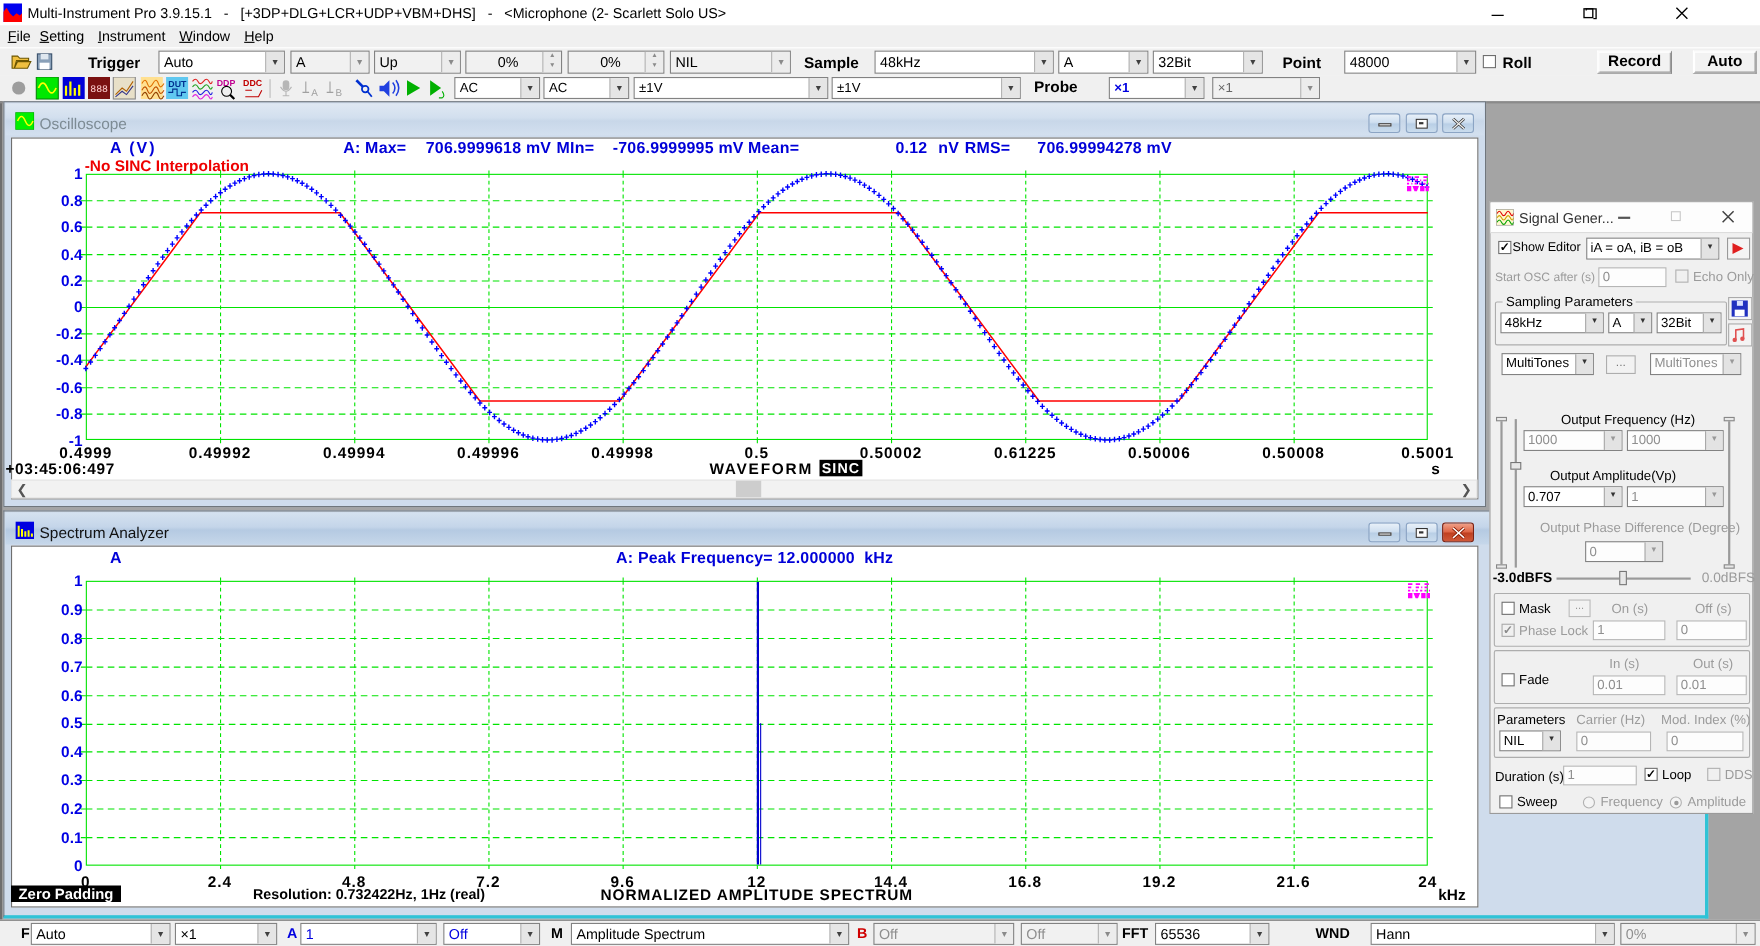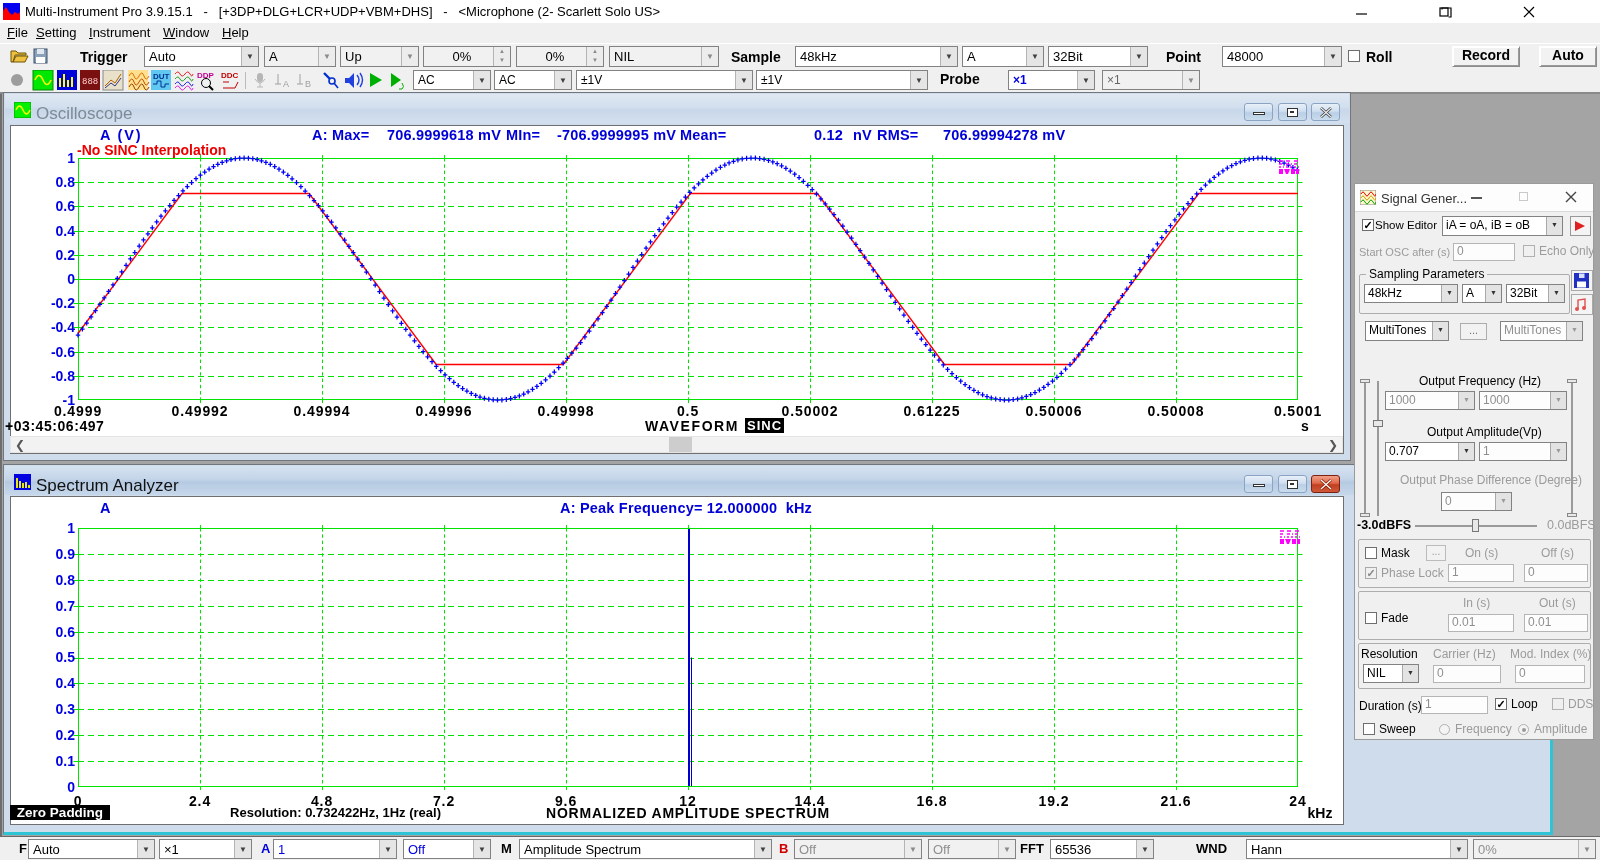--- a/index.html
+++ b/index.html
@@ -12,21 +12,21 @@
 #statusbar{position:absolute;left:0;top:836px;width:1600px;height:24px;background:#f0f0f0;border-top:1px solid #696969;}
 .combo{position:absolute;background:#fff;border:1px solid #828282;height:21px;font-size:13px;line-height:19px;padding-left:4px;color:#000;white-space:nowrap;overflow:hidden;}
 .combo .ar{position:absolute;right:0;top:0;bottom:0;width:17px;background:#e5e5e5;border-left:1px solid #b4b4b4;color:#404040;text-align:center;font-size:8px;line-height:19px;}
 .combo.dis{background:#f1f1f1;}
 .combo.dis .ar{color:#8a8a8a;background:#ececec;}
 .combo.gtext{color:#8f8f8f;}
 .lbl{position:absolute;font-weight:bold;font-size:14px;white-space:nowrap;}
 .btn{position:absolute;background:#f2f2f2;border:1px solid #8c8c8c;border-top-color:#fff;border-left-color:#fff;box-shadow:1px 1px 0 #fff inset, -1px -1px 0 #9a9a9a inset;text-align:center;font-weight:bold;font-size:14px;}
 .win{position:absolute;background:#cfdcec;border:1px solid #70767c;}
 .wtitle{position:absolute;left:1px;right:1px;top:1px;height:29px;
- background:linear-gradient(#dfe8f2,#d2dfee 45%,#c8d7e9 55%,#d3e0ef);font-size:17px;text-decoration:underline;}
+ background:linear-gradient(#dfe8f2,#d2dfee 45%,#c8d7e9 55%,#d3e0ef);font-size:14px;text-decoration:underline;}
 .wclient{position:absolute;background:#fff;border:1px solid #6f6f6f;}
 .capbtn{position:absolute;width:29px;height:18px;border:1px solid #8ba4c4;border-radius:3px;background:linear-gradient(#e8f0f8,#cfdff0 45%,#b9cfe6 55%,#cadced);}
 .yl{position:absolute;left:0px;width:64px;text-align:right;color:#0000e4;font-weight:bold;font-size:14px;}
 .xl{position:absolute;text-align:center;color:#000;font-weight:bold;font-size:14px;}
 .statb{color:#0000d8;font-weight:bold;font-size:14.5px;letter-spacing:0.2px;position:absolute;white-space:nowrap;}
 .ck{position:absolute;width:12px;height:12px;background:#fff;border:1px solid #6e6e6e;font-size:11px;line-height:11px;text-align:center;font-weight:bold;}
 .gb{position:absolute;border:1px solid #adadad;border-radius:2px;}
 .gbl{position:absolute;background:#f0f0f0;padding:0 3px;font-size:12px;}
 .sg-lbl{position:absolute;font-size:12px;color:#000;white-space:nowrap;}
 .sg-dis{color:#9b9b9b;}
@@ -453,21 +453,21 @@
   <div class="abs" style="left:22px;top:197px;width:2px;height:135px;background:#9a9a9a"></div>
   <div class="abs" style="left:18px;top:236px;width:10px;height:7px;background:#e8e8e8;border:1px solid #777"></div>
   <div class="abs" style="left:216px;top:197px;width:2px;height:135px;background:#9a9a9a"></div>
   <div class="abs" style="left:212px;top:195px;width:10px;height:4px;background:#e8e8e8;border:1px solid #888"></div>
   <div class="abs" style="left:212px;top:329px;width:10px;height:4px;background:#e8e8e8;border:1px solid #888"></div>
 
   <div class="sg-lbl" style="left:64px;top:190px">Output Frequency (Hz)</div>
   <div class="scombo dis" style="left:30px;top:207px;width:90px;height:19px">1000<span class="ar">▼</span></div>
   <div class="scombo dis" style="left:124px;top:207px;width:88px;height:19px">1000<span class="ar">▼</span></div>
 
-  <div class="sg-lbl" style="left:72px;top:241px">Output Amplitude(Vp)</div>
+  <div class="sg-lbl" style="left:54px;top:241px">Output Amplitude(Vp)</div>
   <div class="scombo" style="left:30px;top:258px;width:90px;height:19px">0.707<span class="ar">▼</span></div>
   <div class="scombo dis" style="left:124px;top:258px;width:88px;height:19px">1<span class="ar">▼</span></div>
 
   <div class="sg-lbl sg-dis" style="left:45px;top:289px">Output Phase Difference (Degree)</div>
   <div class="scombo dis" style="left:86px;top:308px;width:71px;height:19px">0<span class="ar">▼</span></div>
 
   <div class="sg-lbl" style="left:2px;top:334px;font-weight:bold;font-size:12.5px">-3.0dBFS</div>
   <div class="sg-lbl sg-dis" style="left:192px;top:334px;font-size:12.5px">0.0dBFS</div>
   <div class="abs" style="left:60px;top:341px;width:122px;height:2px;background:#9a9a9a"></div>
   <div class="abs" style="left:117px;top:335px;width:7px;height:13px;background:#e8e8e8;border:1px solid #777"></div>
@@ -485,21 +485,21 @@
 
   <div class="gb" style="left:3px;top:407px;width:233px;height:49px"></div>
   <div class="sg-lbl sg-dis" style="left:108px;top:412px">In (s)</div>
   <div class="sg-lbl sg-dis" style="left:184px;top:412px">Out (s)</div>
   <div class="ck" style="left:10px;top:428px"></div>
   <div class="sg-lbl" style="left:26px;top:427px">Fade</div>
   <div class="tbx dis" style="left:93px;top:430px;width:66px;height:18px">0.01</div>
   <div class="tbx dis" style="left:169px;top:430px;width:64px;height:18px">0.01</div>
 
   <div class="gb" style="left:3px;top:459px;width:233px;height:46px"></div>
-  <div class="sg-lbl" style="left:6px;top:463px">Resolution</div>
+  <div class="sg-lbl" style="left:6px;top:463px">Parameters</div>
   <div class="sg-lbl sg-dis" style="left:78px;top:463px">Carrier (Hz)</div>
   <div class="sg-lbl sg-dis" style="left:155px;top:463px">Mod. Index (%)</div>
   <div class="scombo" style="left:8px;top:480px;width:56px;height:19px">NIL<span class="ar">▼</span></div>
   <div class="tbx dis" style="left:78px;top:481px;width:68px;height:18px">0</div>
   <div class="tbx dis" style="left:160px;top:481px;width:70px;height:18px">0</div>
 
   <div class="sg-lbl" style="left:4px;top:515px">Duration (s)</div>
   <div class="tbx dis" style="left:66px;top:512px;width:67px;height:18px">1</div>
   <div class="ck" style="left:140px;top:514px">✓</div>
   <div class="sg-lbl" style="left:156px;top:513px">Loop</div>

